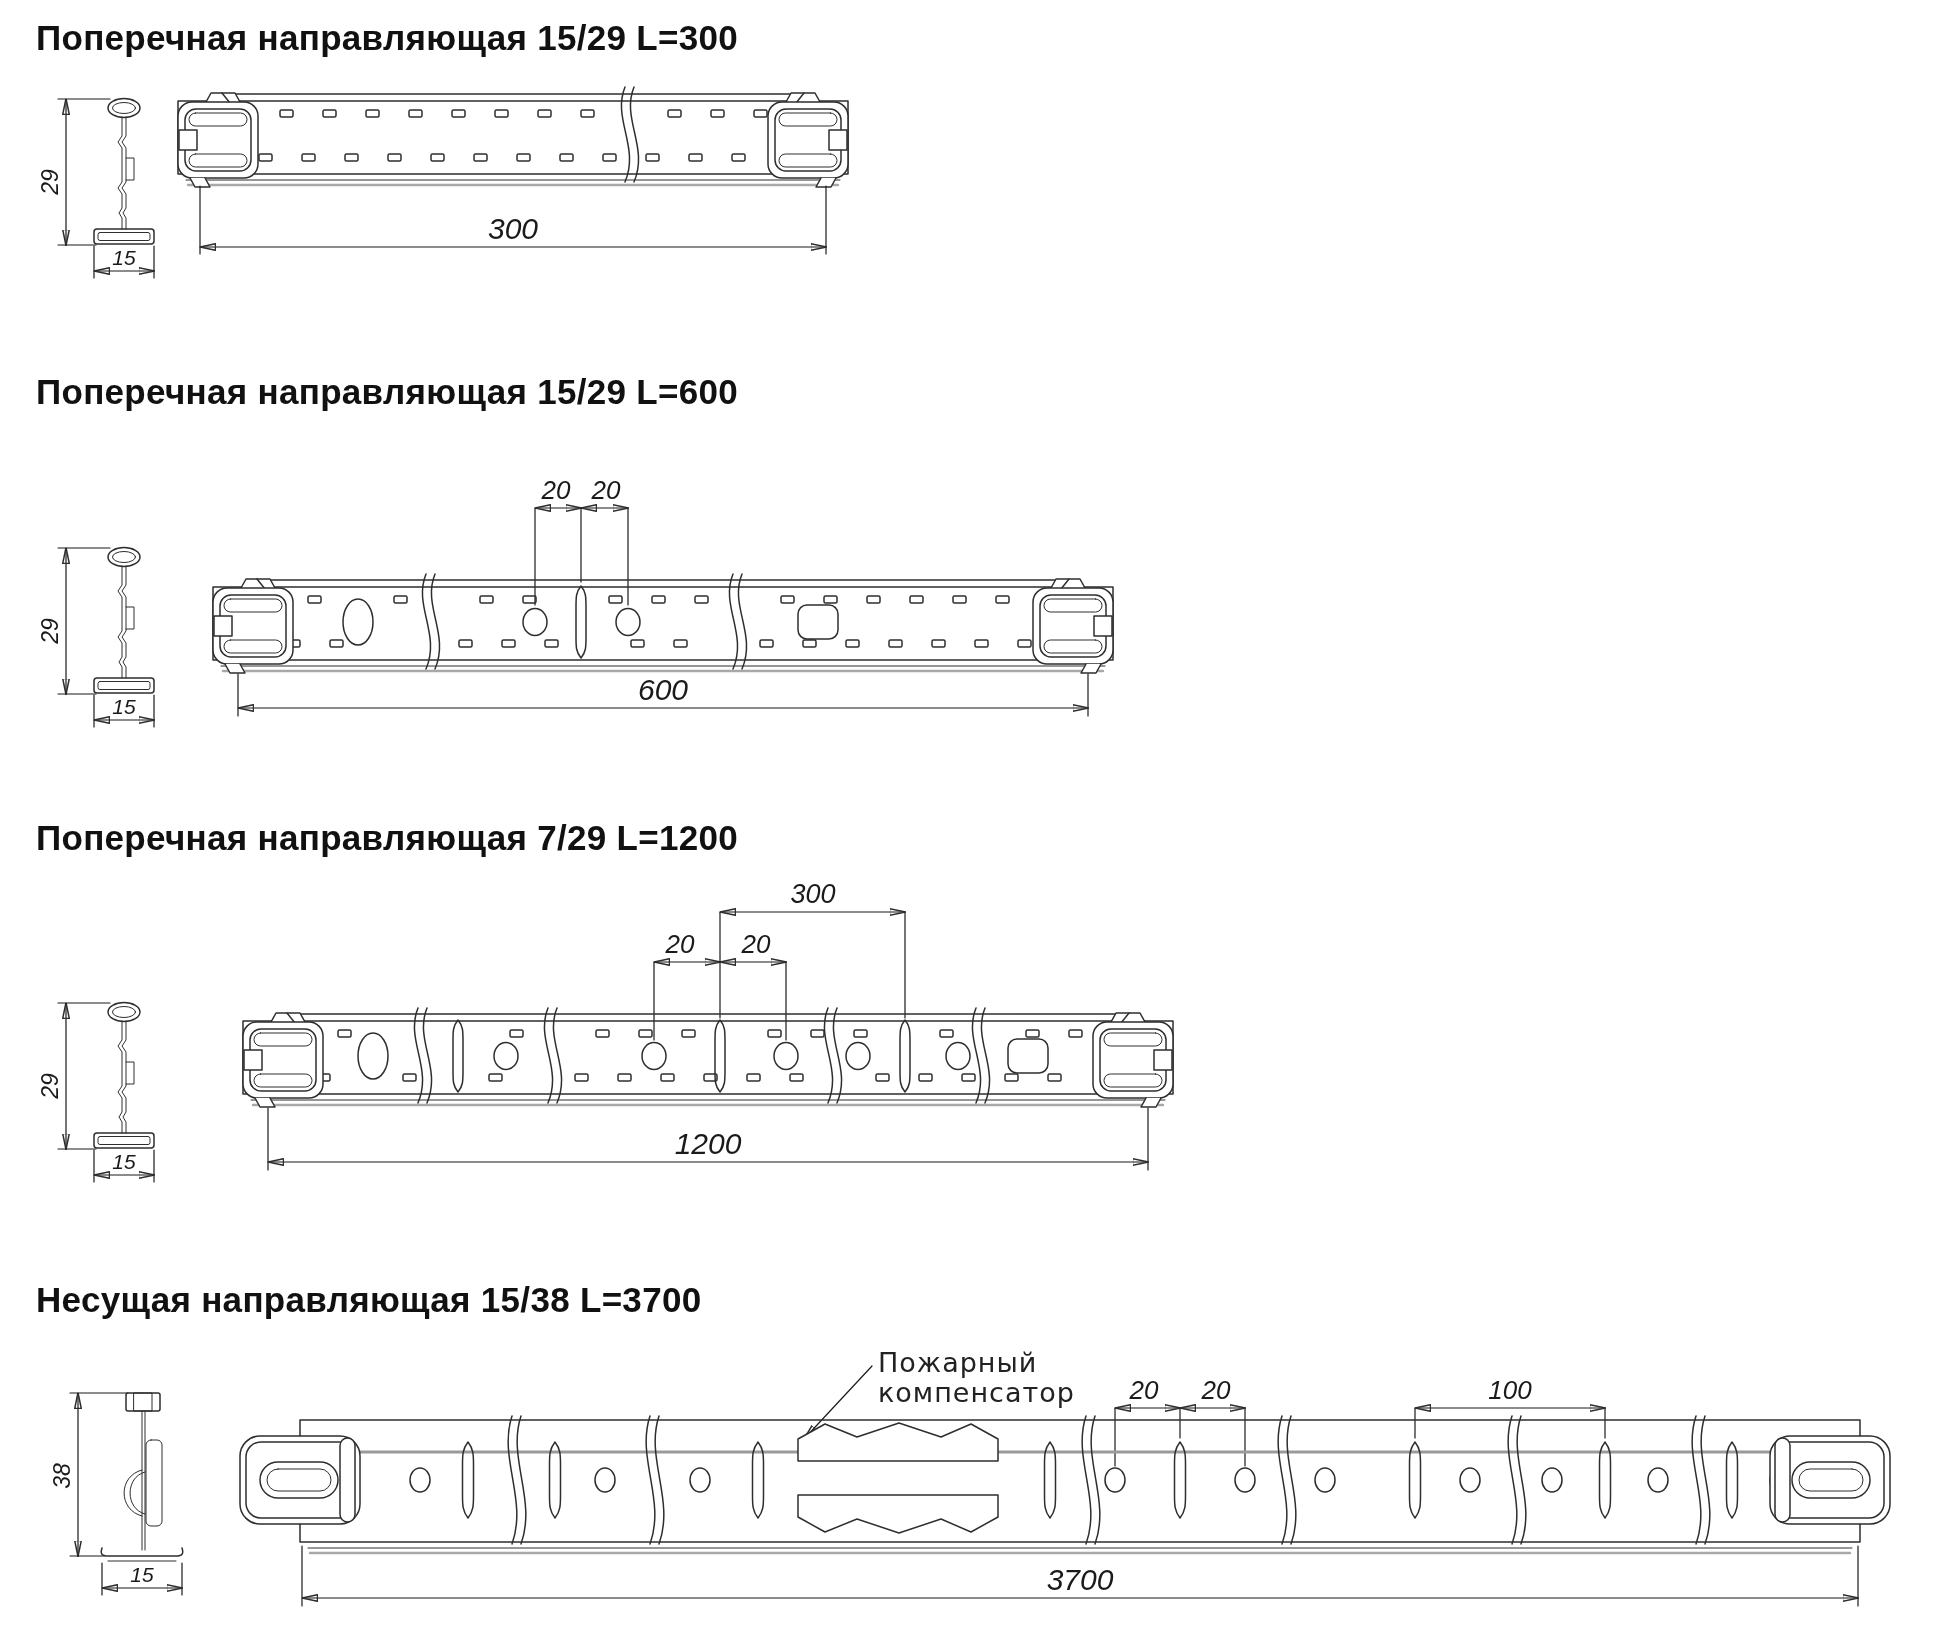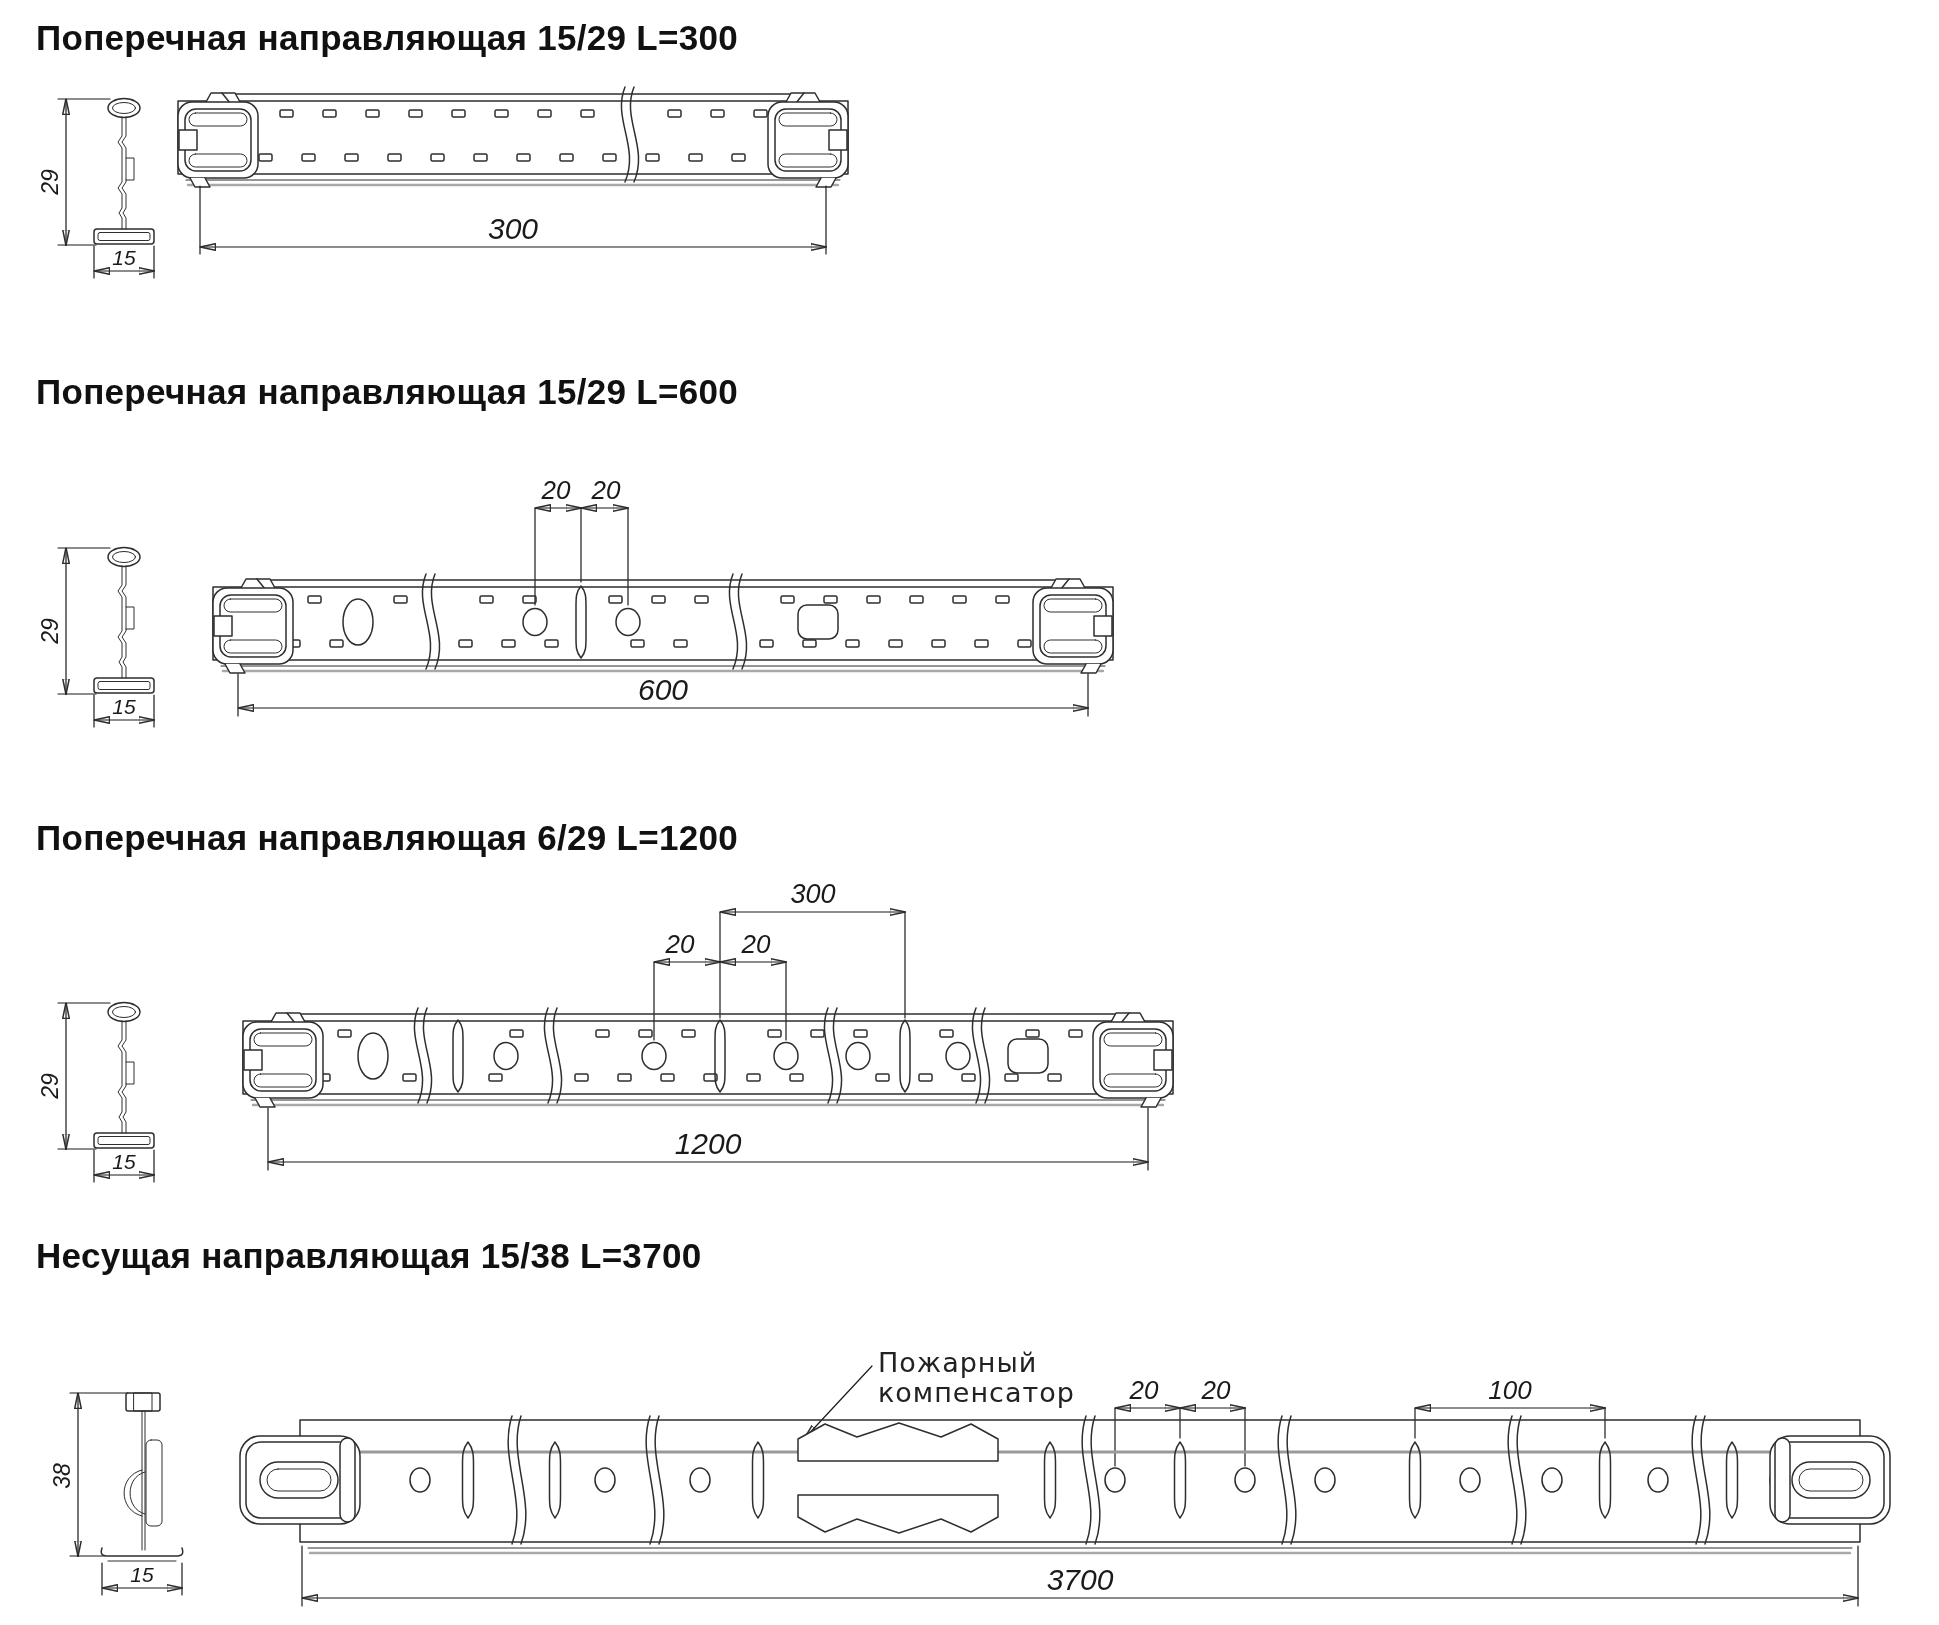--- a/index.html
+++ b/index.html
@@ -224,21 +224,21 @@
     </g>
 
     <g>
       <line class="dim thin" x1="210" y1="224" x2="210" y2="266"></line>
       <line class="dim thin" x1="1060" y1="224" x2="1060" y2="266"></line>
       <line class="dim" x1="210" y1="258" x2="1060" y2="258" marker-start="url(#arr)" marker-end="url(#arr)"></line>
       <text x="635" y="250" font-size="30">600</text>
     </g>
   </svg>
 
-  <h2 class="sec-title" style="top:818px">Поперечная направляющая 6/29 L=1200</h2>
+  <h2 class="sec-title" style="top:818px">Поперечная направляющая 7/29 L=1200</h2>
 
   <svg style="left:28px;top:872px" width="1200" height="320" viewBox="0 0 1200 320">
     <g transform="translate(10,128)">
       <use href="#cs29"></use>
       <text x="20" y="86" font-size="23" transform="rotate(-90 20 86)">29</text>
       <text x="86" y="169" font-size="21">15</text>
     </g>
 
     <g>
       <line class="dim thin" x1="692" y1="40" x2="692" y2="146"></line>
@@ -313,21 +313,21 @@
     </g>
 
     <g>
       <line class="dim thin" x1="240" y1="236" x2="240" y2="298"></line>
       <line class="dim thin" x1="1120" y1="236" x2="1120" y2="298"></line>
       <line class="dim" x1="240" y1="290" x2="1120" y2="290" marker-start="url(#arr)" marker-end="url(#arr)"></line>
       <text x="680" y="282" font-size="30">1200</text>
     </g>
   </svg>
 
-  <h2 class="sec-title" style="top:1236px">Несущая направляющая 15/38 L=3700</h2>
+  <h2 class="sec-title" style="top:1280px">Несущая направляющая 15/38 L=3700</h2>
 
   <svg style="left:20px;top:1290px" width="1905" height="330" viewBox="0 0 1905 330">
     <g transform="translate(28,98)">
       <use href="#cs38"></use>
       <text x="22" y="88" font-size="23" transform="rotate(-90 22 88)">38</text>
       <text x="94" y="194" font-size="21">15</text>
     </g>
 
     <g>
       <text class="ann" x="858" y="82" font-size="27">Пожарный</text>

